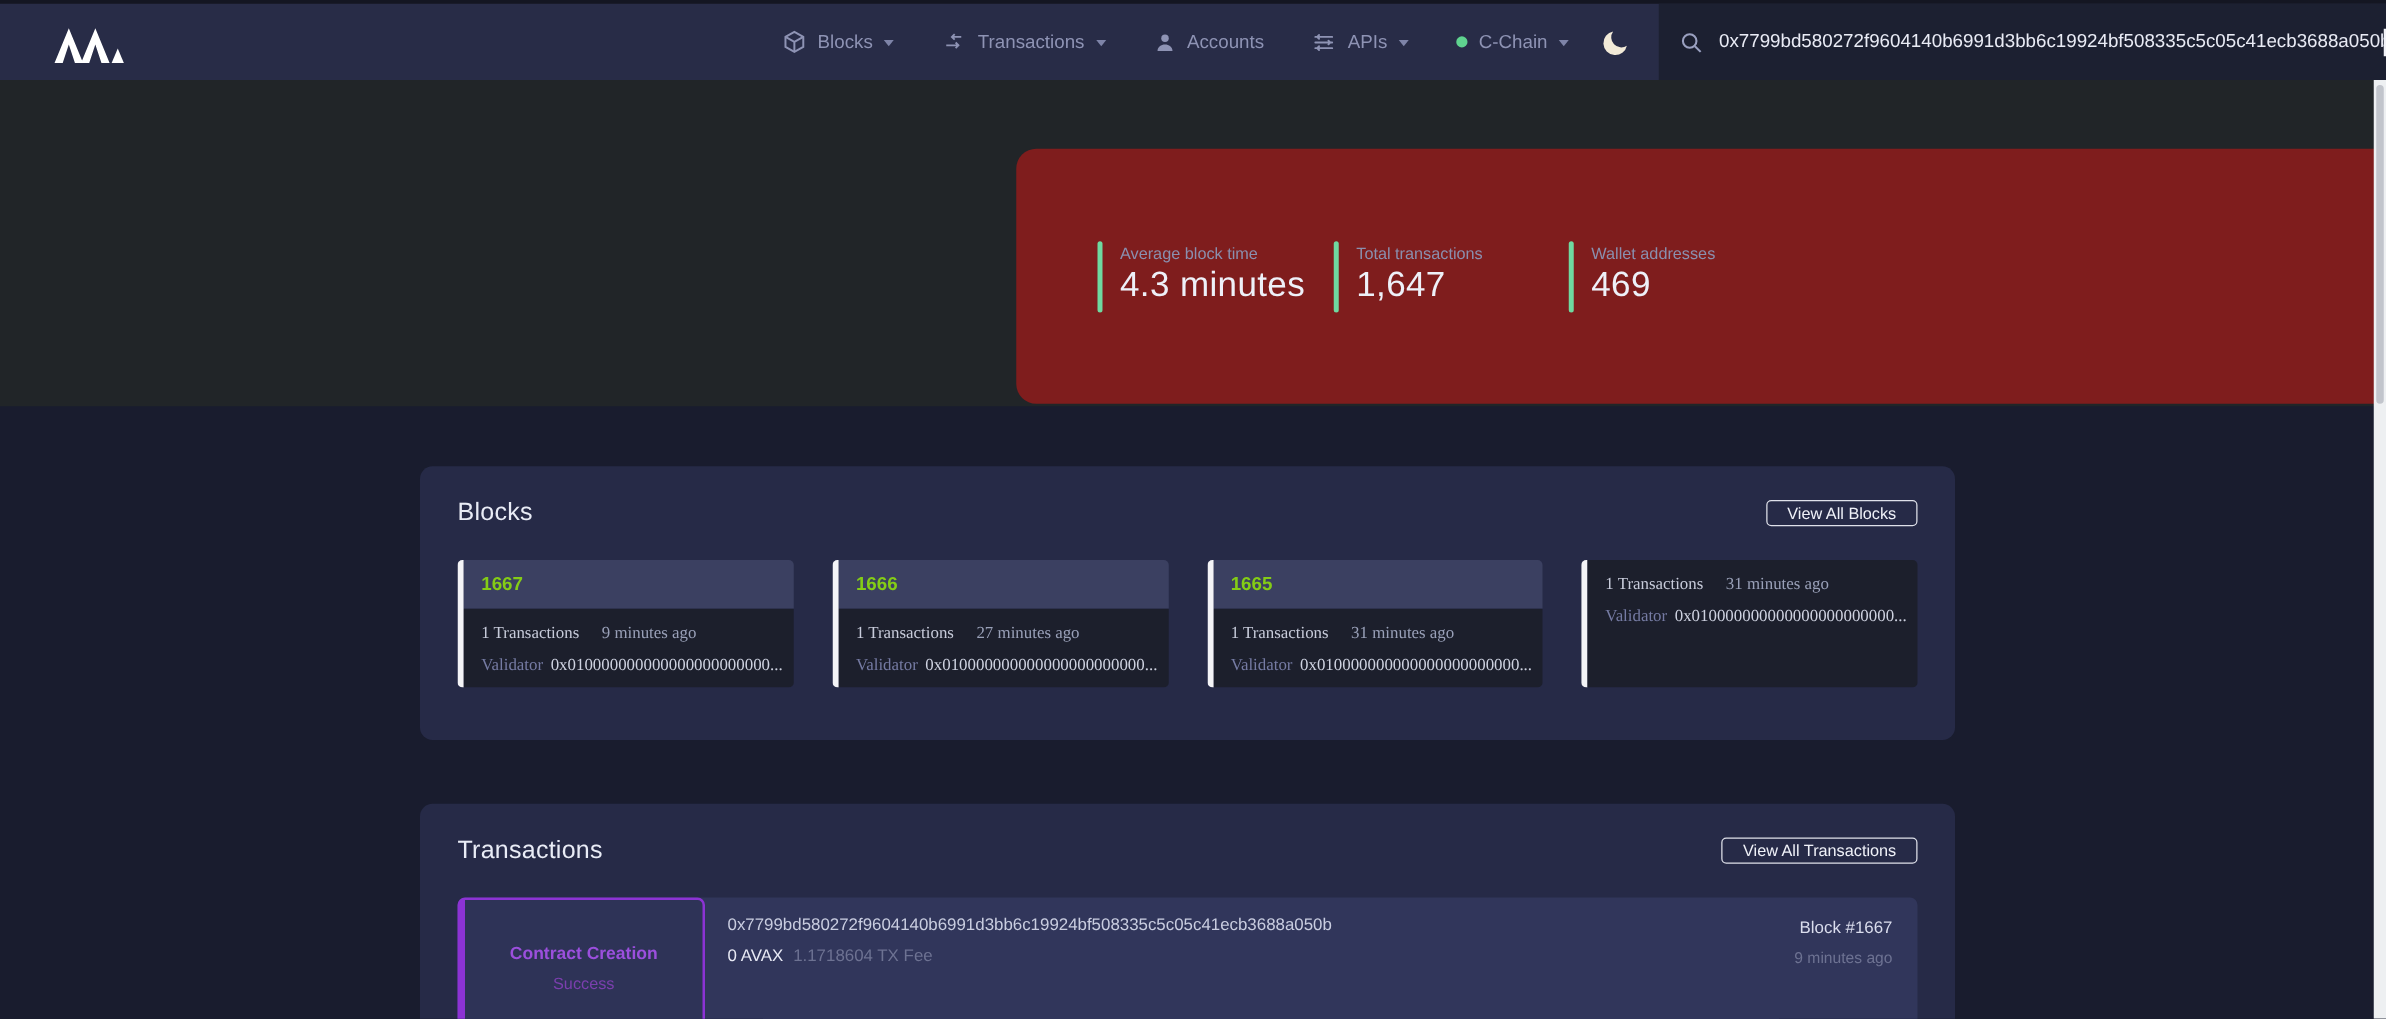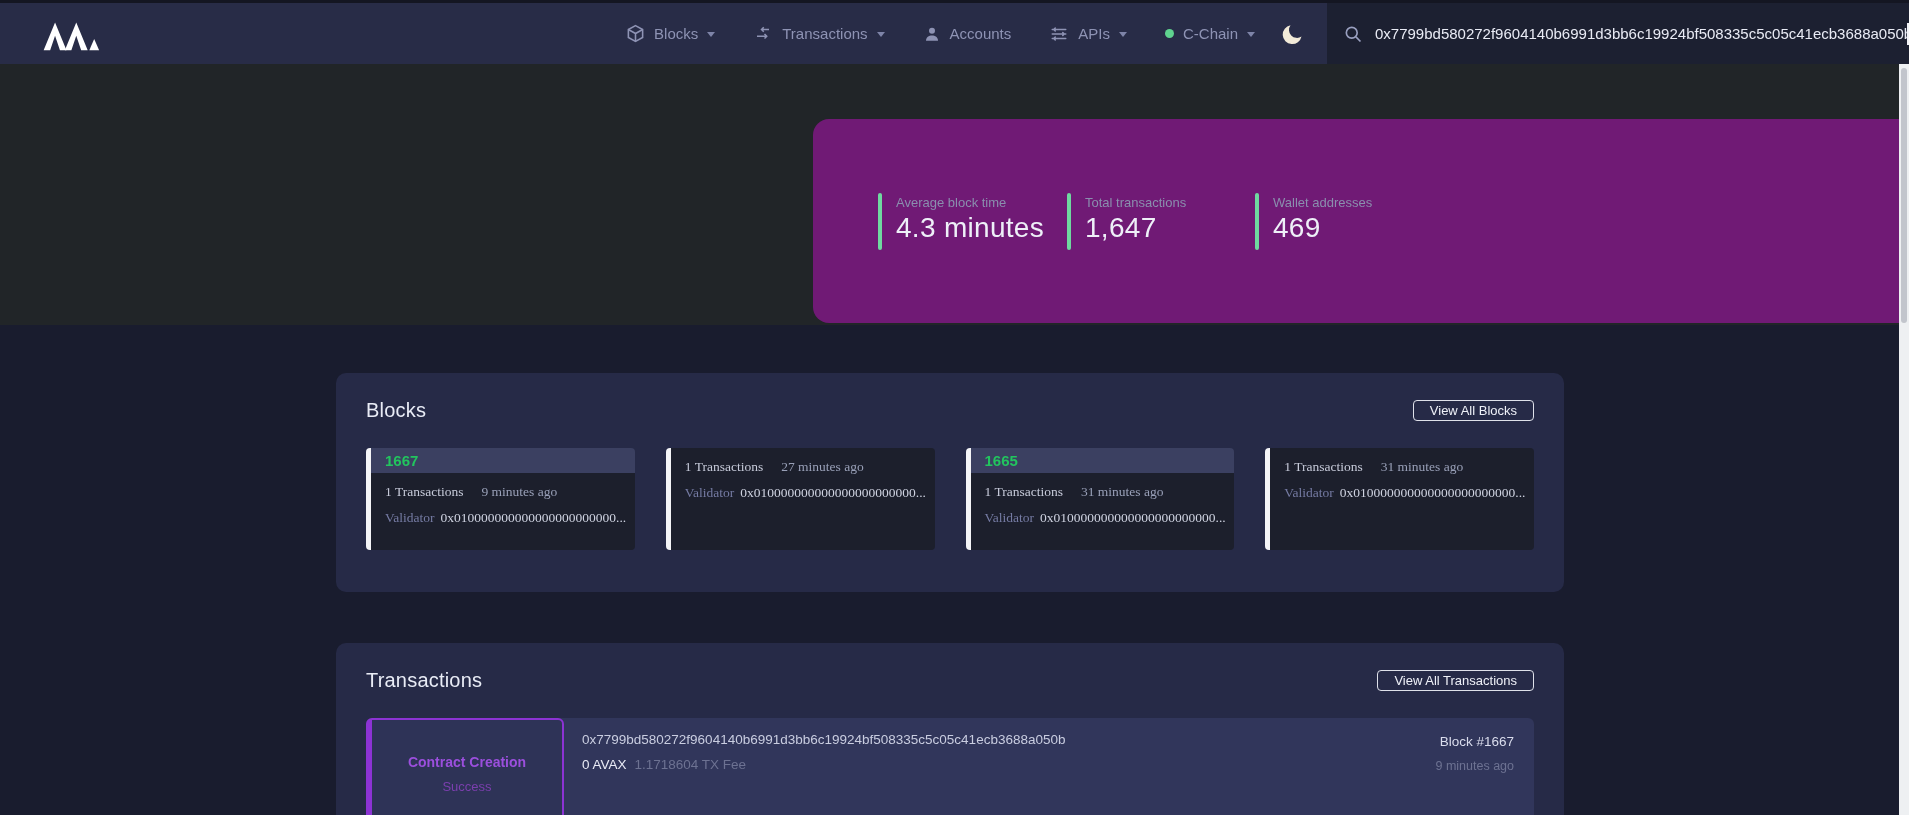--- a/index.html
+++ b/index.html
@@ -42,21 +42,21 @@
     background:transparent; border:none; outline:none;
     color:#e9ebf5; font-size:15px; font-family:"Liberation Sans", sans-serif;
     width:537px; margin-left:12px; padding:0;
   }
   .caret { width:2px; height:22px; background:#f2f3f8; margin-left:0; }
 
   
   .hero { position:absolute; top:64px; left:0; right:0; height:261px; background:#212528; }
   .stats-panel {
     position:absolute; left:813px; right:0; top:55px; bottom:2px;
-    background:#701a75; border-radius:16px 0 0 16px;
+    background:#7f1d1d; border-radius:16px 0 0 16px;
     display:flex; align-items:center; padding-left:65px;
   }
   .stat { display:flex; gap:14px; }
   .stat:nth-child(1) { min-width:189px; }
   .stat:nth-child(2) { min-width:188px; }
   .stat:nth-child(3) { min-width:158px; }
   .stat-bar { width:4px; height:57px; background:#6fd9a0; border-radius:2px; flex:0 0 auto; }
   .stat-label { font-size:13px; color:#8a8fae; margin-top:2px; }
   .stat-value { font-size:28px; font-weight:300; color:#eef0f8; margin-top:2px; letter-spacing:.3px; }
 
@@ -77,22 +77,22 @@
 
   
   .cards-row { display:flex; gap:31px; }
   .block-card {
     flex:1; height:102px; border-radius:4px; overflow:hidden;
     display:flex; cursor:pointer;
   }
   .card-accent { width:5px; background:#f4f4f7; flex:0 0 auto; }
   .card-inner { flex:1; display:flex; flex-direction:column; }
   .card-head {
-    height:25px; background:#3b4061; display:flex; align-items:center;
-    padding-left:14px; font-size:15px; font-weight:700; color:#22c55e;
+    height:39px; background:#3b4061; display:flex; align-items:center;
+    padding-left:14px; font-size:15px; font-weight:700; color:#84cc16;
   }
   .card-body { flex:1; background:#1c1f2c; padding:11px 14px 0 14px; font-size:13.5px;font-family:Liberation Serif, serif; }
   .card-line1 { display:flex; gap:18px; }
   .tx-count { color:#c7cbda; }
   .card-time { color:#99a0b8; }
   .card-line2 { margin-top:10px; white-space:nowrap; }
   .validator-label { color:#757ba3; margin-right:6px; }
   .validator-addr { color:#ced2e0; }
 
   
@@ -248,20 +248,21 @@
             <div class="card-line2">
               <span class="validator-label">Validator</span><span class="validator-addr">0x010000000000000000000000...</span>
             </div>
           </div>
         </span>
       </div>
 
       <div class="block-card">
         <span class="card-accent"></span>
         <span class="card-inner">
+          <div class="card-head">1666</div>
           <div class="card-body">
             <div class="card-line1">
               <span class="tx-count">1 Transactions</span>
               <span class="card-time">27 minutes ago</span>
             </div>
             <div class="card-line2">
               <span class="validator-label">Validator</span><span class="validator-addr">0x010000000000000000000000...</span>
             </div>
           </div>
         </span>

